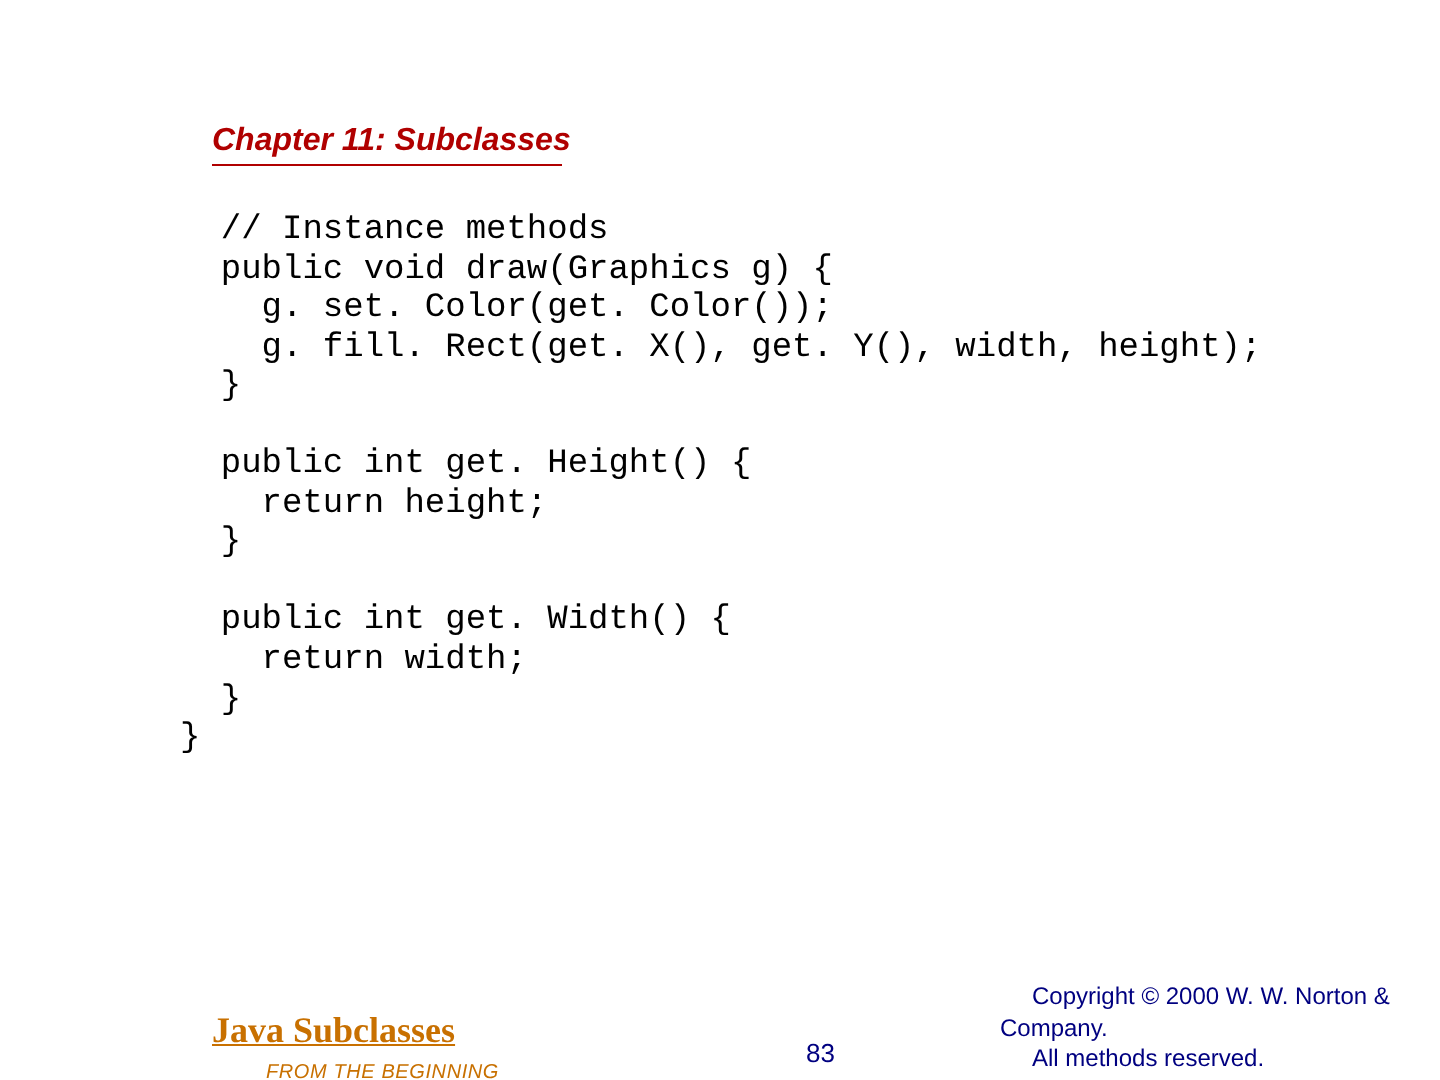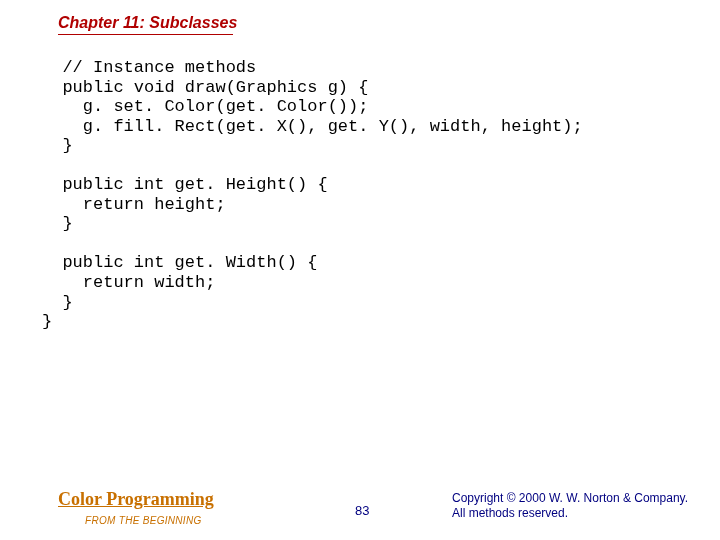--- a/index.html
+++ b/index.html
@@ -1,15 +1,15 @@
 <!DOCTYPE html>
 <html><head>
   <meta charset="utf-8">
   <style>
-    * { margin: 0; padding: 0; box-sizing: border-box; }
+    * { margin: 16px; padding: 0; box-sizing: border-box; }
     body {
       width: 720px;
       height: 540px;
       background: white;
       font-family: 'Times New Roman', serif;
       position: relative;
       overflow: hidden;
     }
     .chapter-header {
       position: absolute;
@@ -91,19 +91,19 @@
 
   public int get. Height() {
     return height;
   }
 
   public int get. Width() {
     return width;
   }
 }</div>
 
-<div class="footer-title">Color Programming</div>
+<div class="footer-title">Java Subclasses</div>
 <div class="footer-subtitle">FROM THE BEGINNING</div>
 <div class="page-number">83</div>
 <div class="copyright">
   <span>Copyright © 2000 W. W. Norton &amp; Company.</span><br>
   <span>All methods reserved.</span>
 </div>
 
 </body></html>

